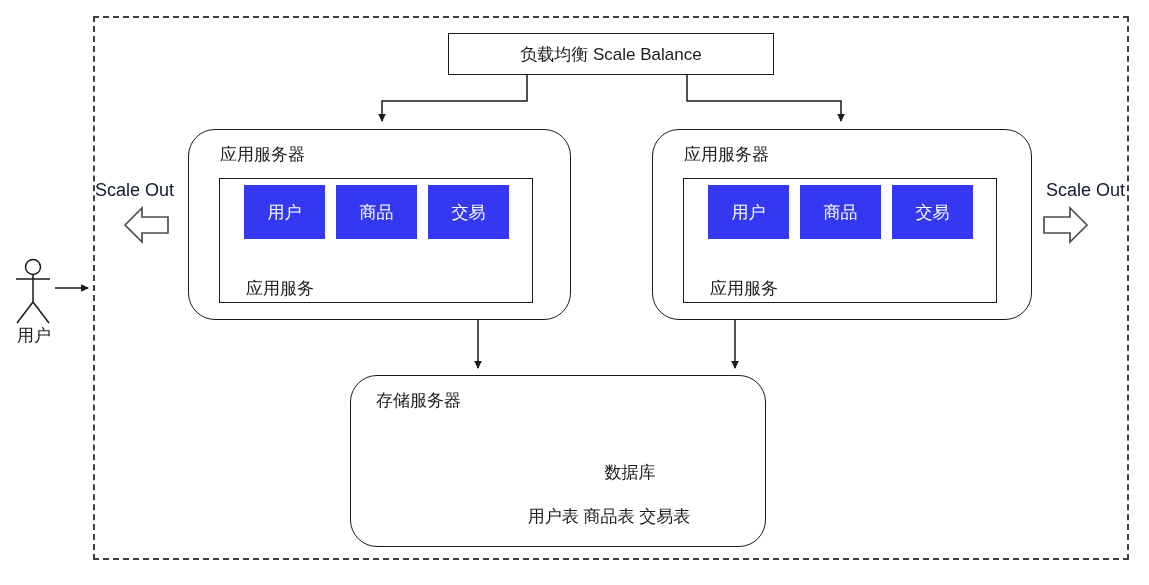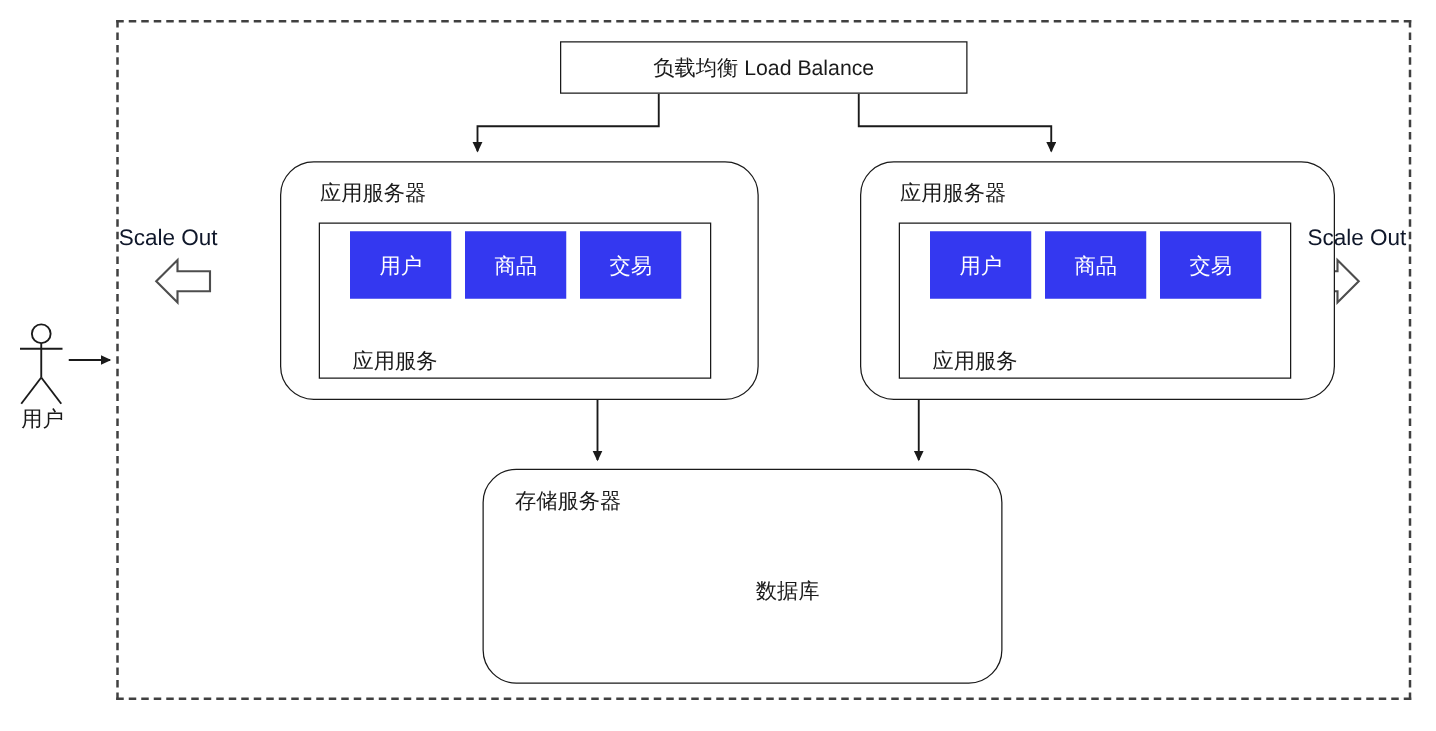--- a/index.html
+++ b/index.html
@@ -12,21 +12,21 @@
     left:93px;top:16px;width:1036px;height:544px;
     border:2px dashed #404040;box-sizing:border-box;
   }
   .lb-box{
     left:448px;top:33px;width:326px;height:42px;
     border:1.6px solid #1a1a1a;box-sizing:border-box;background:#fff;
     display:flex;align-items:center;justify-content:center;
     font-size:17px;
   }
   .server{
-    border:1.7px solid #1a1a1a;border-radius:27px;box-sizing:border-box;background:#fff;margin-left:36px;
+    border:1.7px solid #1a1a1a;border-radius:27px;box-sizing:border-box;background:#fff;
   }
   .server.left{left:188px;top:129px;width:383px;height:191px;}
   .server.right{left:652px;top:129px;width:380px;height:191px;}
   .server.storage{left:350px;top:375px;width:416px;height:172px;}
   .server-title{
     position:absolute;left:31px;top:13px;font-size:17px;white-space:nowrap;
   }
   .inner-rect{
     position:absolute;left:30px;top:48px;width:314px;height:125px;
     border:1.6px solid #1a1a1a;box-sizing:border-box;background:#fff;
@@ -91,21 +91,21 @@
       <ellipse cx="610" cy="437" rx="37" ry="12"></ellipse>
     </g>
 
     <g stroke="#4d4d4d" stroke-width="1.7" fill="#ffffff" stroke-linejoin="miter">
       <polygon points="125,225 142,208 142,217 168,217 168,233 142,233 142,242"></polygon>
       <polygon points="1087,225 1070,208 1070,217 1044,217 1044,233 1070,233 1070,242"></polygon>
     </g>
   </svg>
 
   <div class="abs lb-box">
-    <span>负载均衡 Load Balance</span>
+    <span>负载均衡 Scale Balance</span>
   </div>
 
   <div class="abs server left">
     <div class="server-title">应用服务器</div>
     <div class="inner-rect">
       <div class="service-row">
         <div class="service-chip">用户</div>
         <div class="service-chip">商品</div>
         <div class="service-chip">交易</div>
       </div>
@@ -122,19 +122,20 @@
         <div class="service-chip">交易</div>
       </div>
       <div class="platform-label">应用服务</div>
     </div>
   </div>
 
   <div class="abs server storage">
     <div class="server-title" style="left:25px;">存储服务器</div>
   </div>
   <div class="abs db-label">数据库</div>
+  <div class="abs tables-label">用户表 商品表 交易表</div>
 
   <div class="abs scaleout left">Scale Out</div>
   <div class="abs scaleout right">Scale Out</div>
 
   <div class="abs actor-label">用户</div>
 
 </div>
 
 </body></html>

